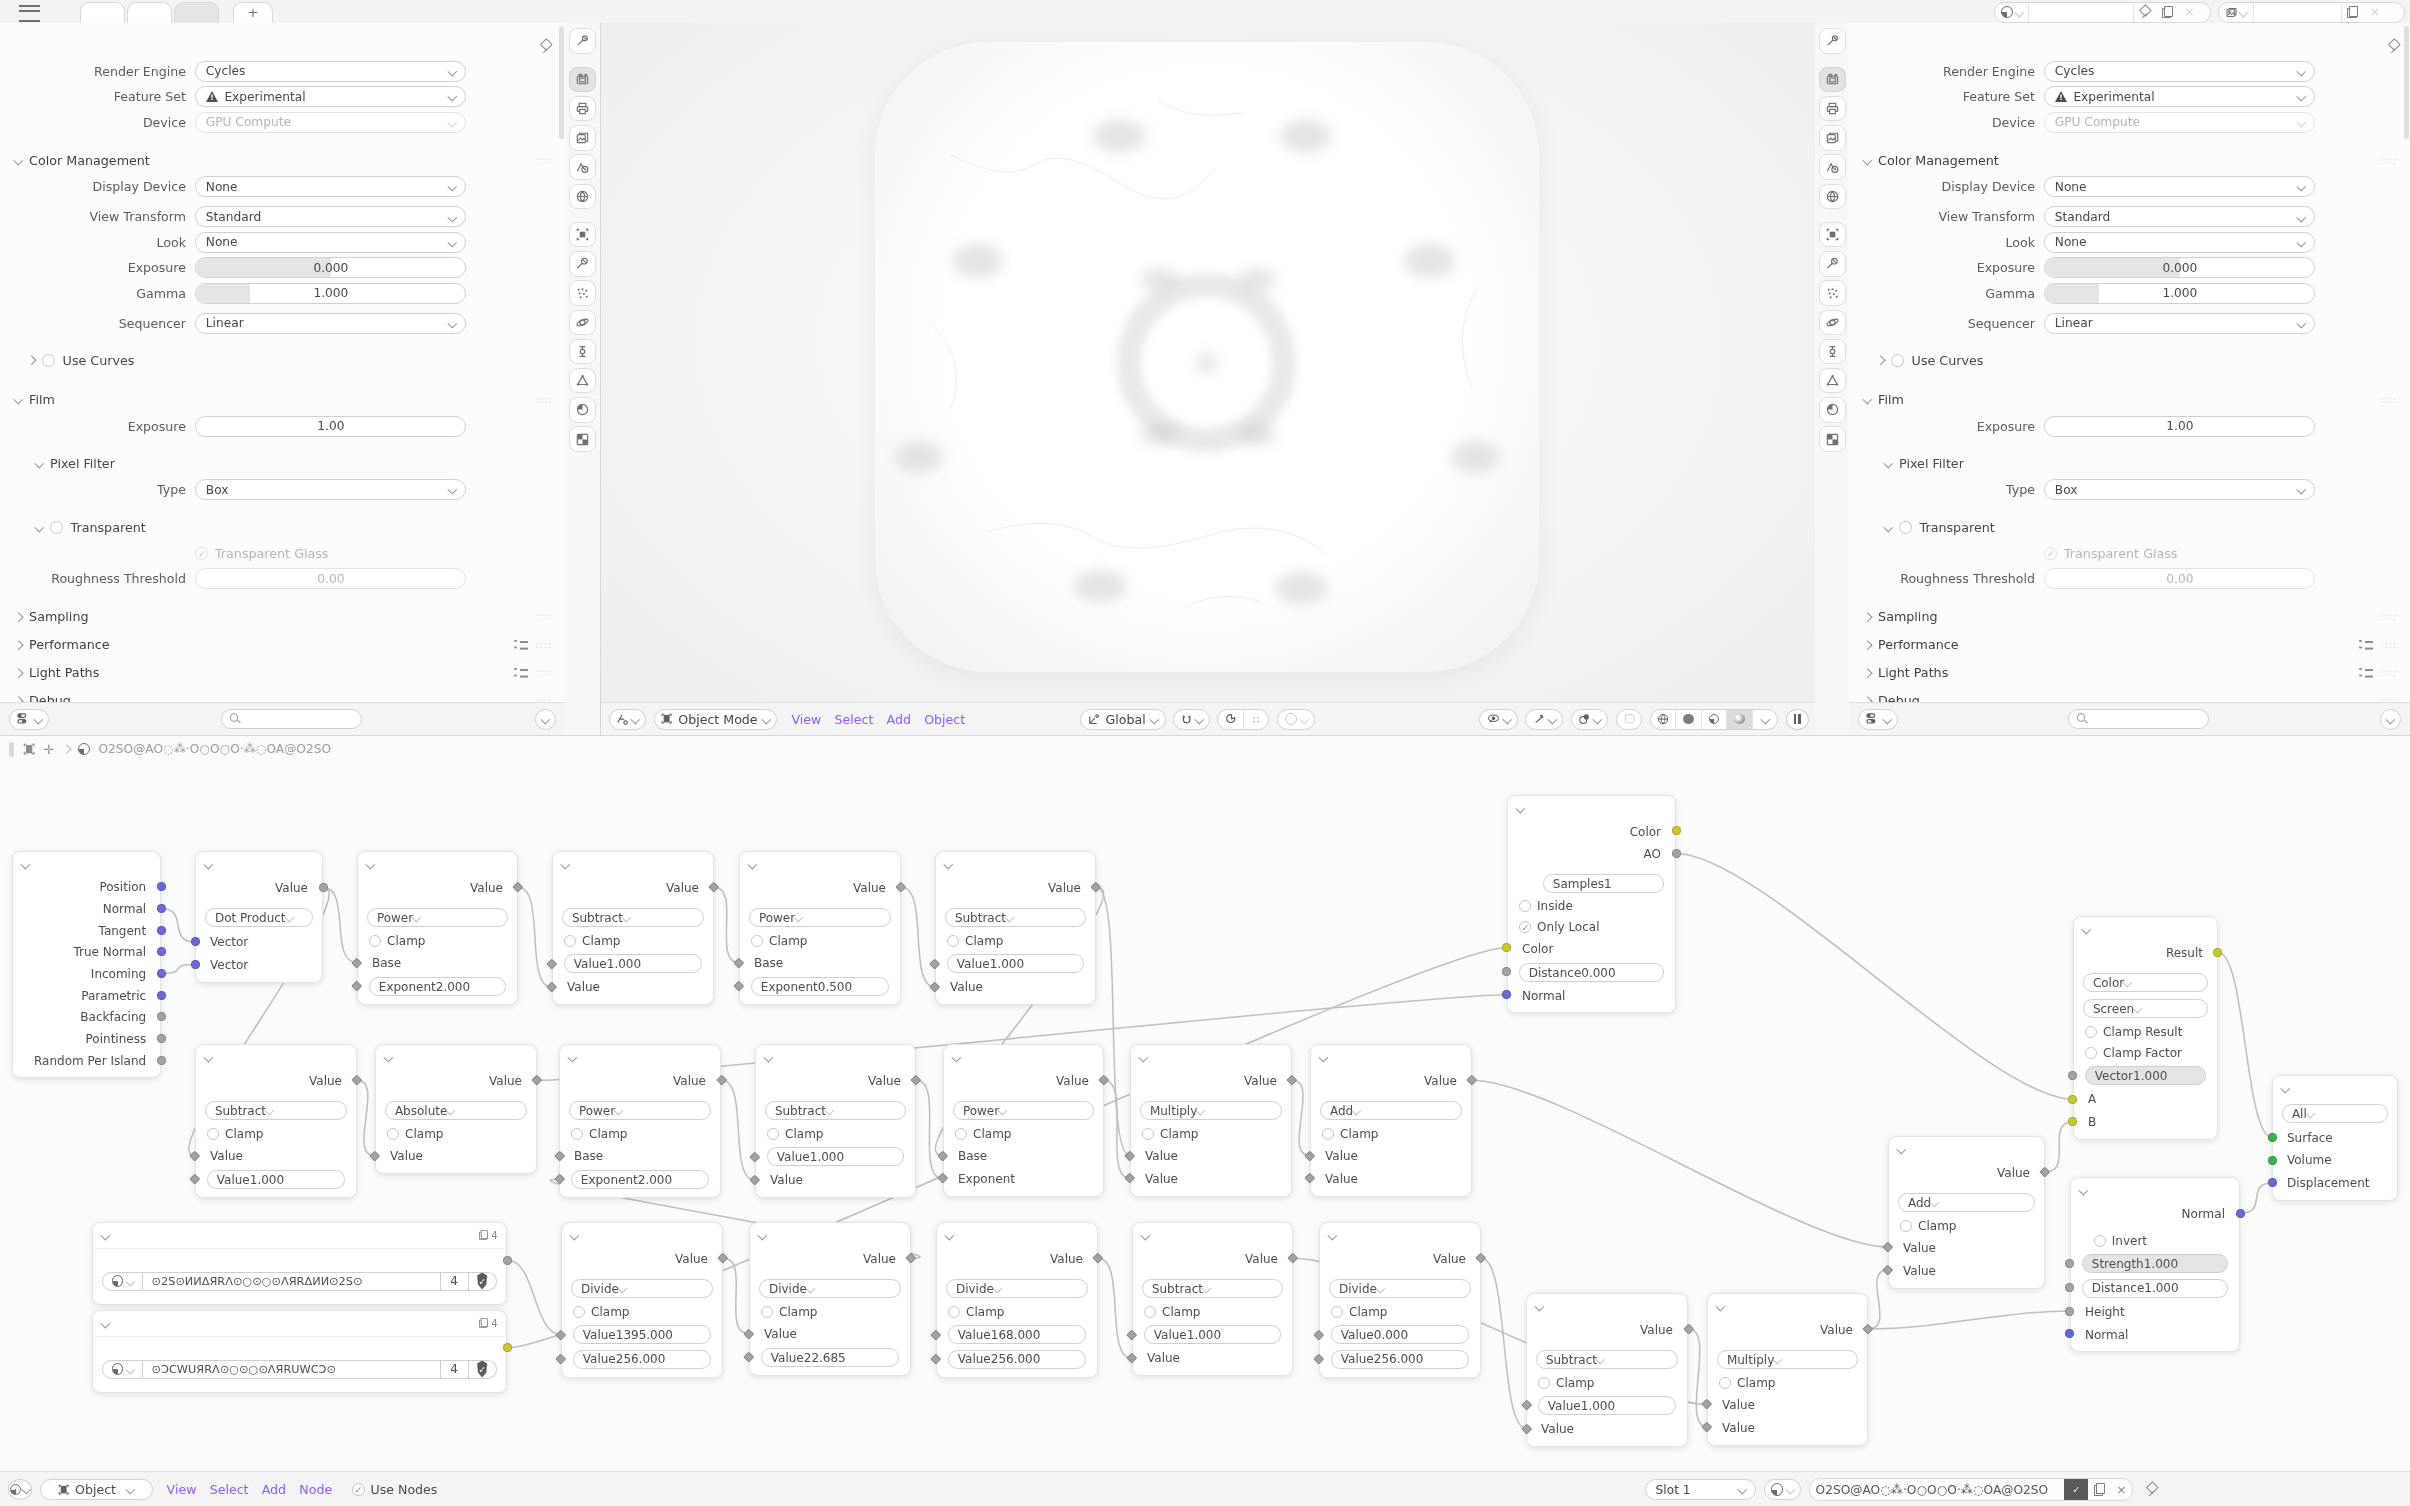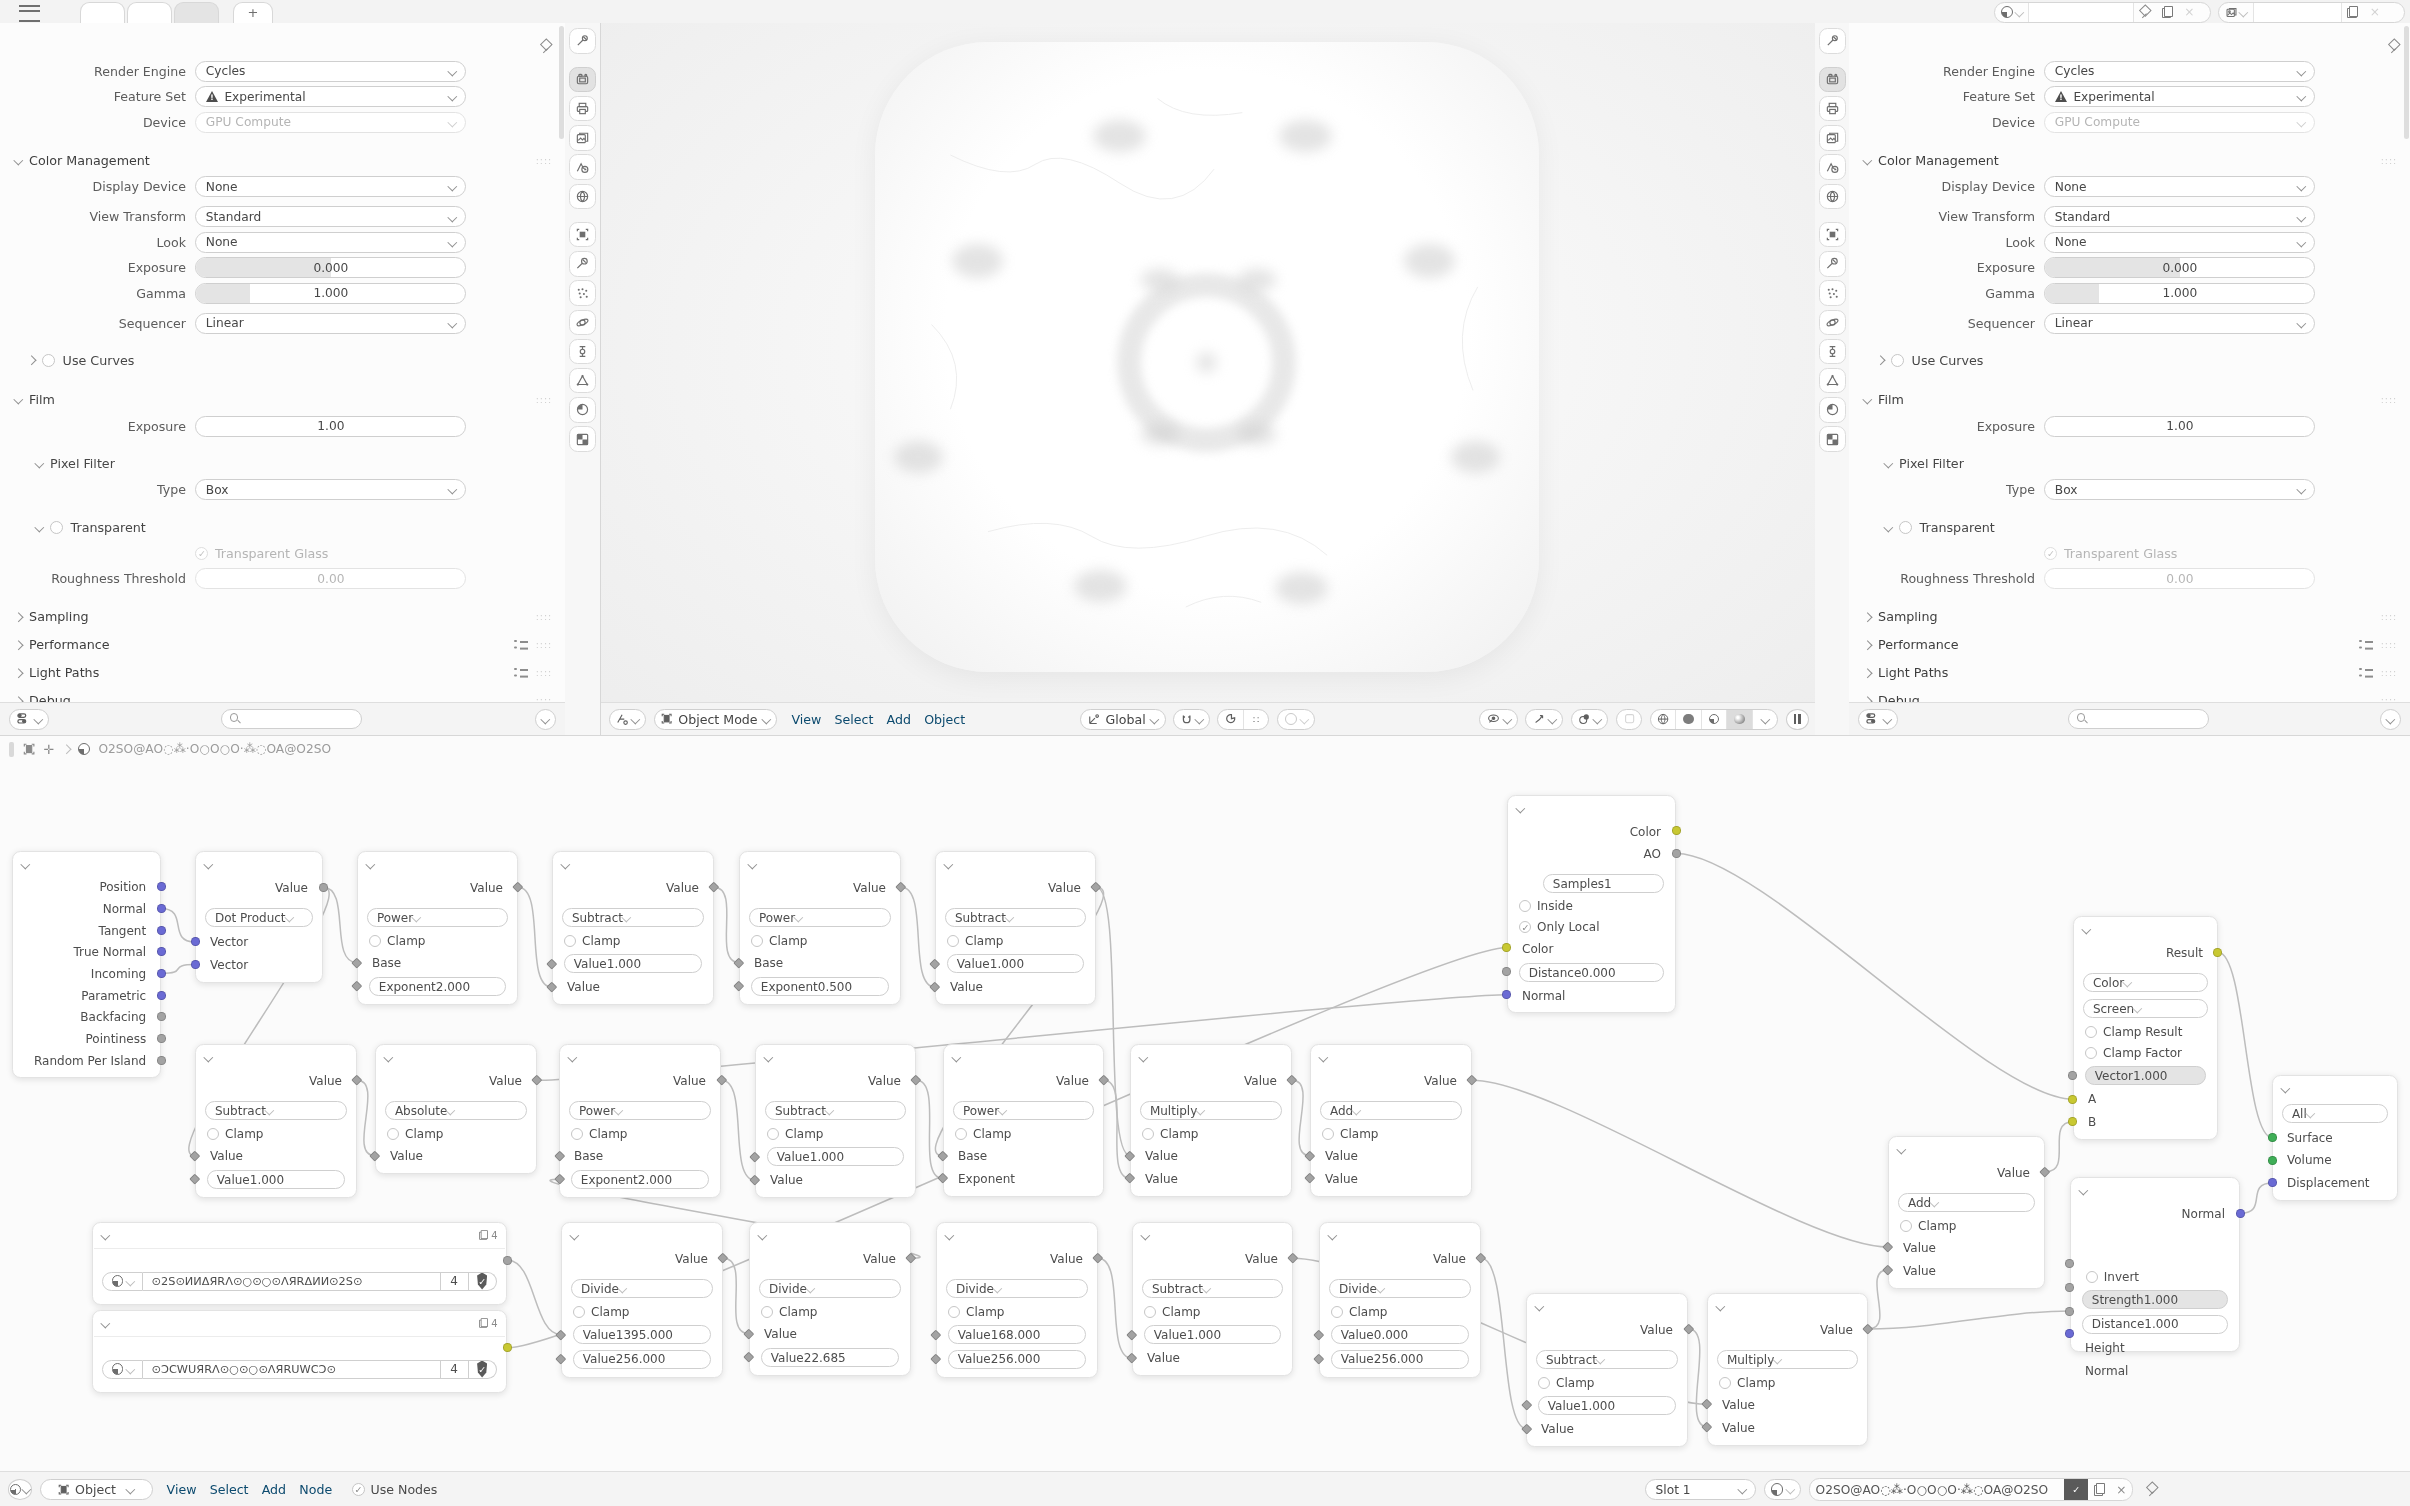--- a/index.html
+++ b/index.html
@@ -88,21 +88,21 @@
   
   .viewport{position:absolute;left:600px;top:22.6px;width:1215px;height:713px;
             background:radial-gradient(ellipse at 50% 45%,#f8f8f8 30%,#ededed 100%);border-left:0.9px solid #d7d7d7;border-right:0.9px solid #d7d7d7;}
   .vp-object{position:absolute;left:274px;top:19px;width:664px;height:630px;border-radius:113px;
              background:radial-gradient(circle at 50% 46%,#ffffff 55%,#f3f3f3 90%,#ededed 100%);
              box-shadow:0 5.6px 28px rgba(0,0,0,0.06);}
   .blob{position:absolute;background:#cdcdcd;border-radius:50%;filter:blur(6.6px);opacity:.55;}
   .ring{position:absolute;border-radius:50%;border:24.5px solid #d9d9d9;filter:blur(4.7px);opacity:.6;background:transparent;box-sizing:border-box;}
   .vp-header{position:absolute;left:0;right:0;bottom:0;height:34px;background:#f4f4f4;border-top:0.9px solid #dedede;
              display:flex;align-items:center;padding:0 7.5px;box-sizing:border-box;gap:7.5px;font-size:12.6px;color:#454545;}
-  .menuword{padding:0 6.6px;color:#0c4a6e;}
+  .menuword{padding:0 6.6px;color:#8b5cf6;}
   .segbar{display:flex;border:0.9px solid #cfcfcf;border-radius:11.3px;overflow:hidden;background:#fff;height:21px;box-sizing:border-box;}
   .seg2{width:24.5px;display:flex;align-items:center;justify-content:center;border-right:0.9px solid #e3e3e3;}
   .seg2:last-child{border-right:none;}
   .seg2.active{background:#dcdcdc;}
   .dotc{width:10.4px;height:10.4px;border-radius:50%;}
   
   .nodeed{position:absolute;left:0;top:735px;width:2411px;height:771px;background:#fbfbfb;border-top:0.9px solid #d7d7d7;}
   .pathbar{position:absolute;left:9.4px;top:5.6px;display:flex;align-items:center;gap:8.5px;color:#9b9b9b;font-size:12.2px;}
   .ncanvas{position:absolute;left:0;top:0;width:2411px;height:734px;overflow:hidden;}
   .nworld{position:absolute;left:0;top:-735px;width:2411px;height:1507px;}
@@ -1670,21 +1670,21 @@
             <div class="sock c" style="left: 2065px; top: 1258px; background: rgb(163, 163, 163); border: 0.9px solid rgba(0, 0, 0, 0.18);"></div>
             <div class="sock c" style="left: 2065px; top: 1282px; background: rgb(163, 163, 163); border: 0.9px solid rgba(0, 0, 0, 0.18);"></div>
             <div class="sock c" style="left: 2065px; top: 1306px; background: rgb(163, 163, 163); border: 0.9px solid rgba(0, 0, 0, 0.18);"></div>
             <div class="sock c" style="left: 2065px; top: 1328px; background: rgb(106, 106, 212); border: 0.9px solid rgba(0, 0, 0, 0.18);"></div>
             <div class="node" style="left: 2070px; top: 1176px; width: 170px; height: 175px;">
               <div class="nhead">
                 <span class="chv"></span>
               </div>
               <div class="nrow nout" style="height: 22.6px;">Normal</div>
               <div class="nrow " style="height: 5.6px;"></div>
-              <div class="nrow " style="height: 21px; padding-left: 15px; gap: 5.6px; margin-top: 36px;">
+              <div class="nrow " style="height: 21px; padding-left: 23px; gap: 5.6px;">
                 <span class="circlechk" style="width: 12.2px; height: 12.2px;"></span>
                 <span>Invert</span>
               </div>
               <div class="nrow " style="height: 24.5px;">
                 <span class="npill" style="margin: 0px 11.3px; flex: 1 1 0%; background: rgb(228, 228, 228);">
                   <span>Strength</span>
                   <span class="grow"></span>
                   <span>1.000</span>
                 </span>
               </div>

